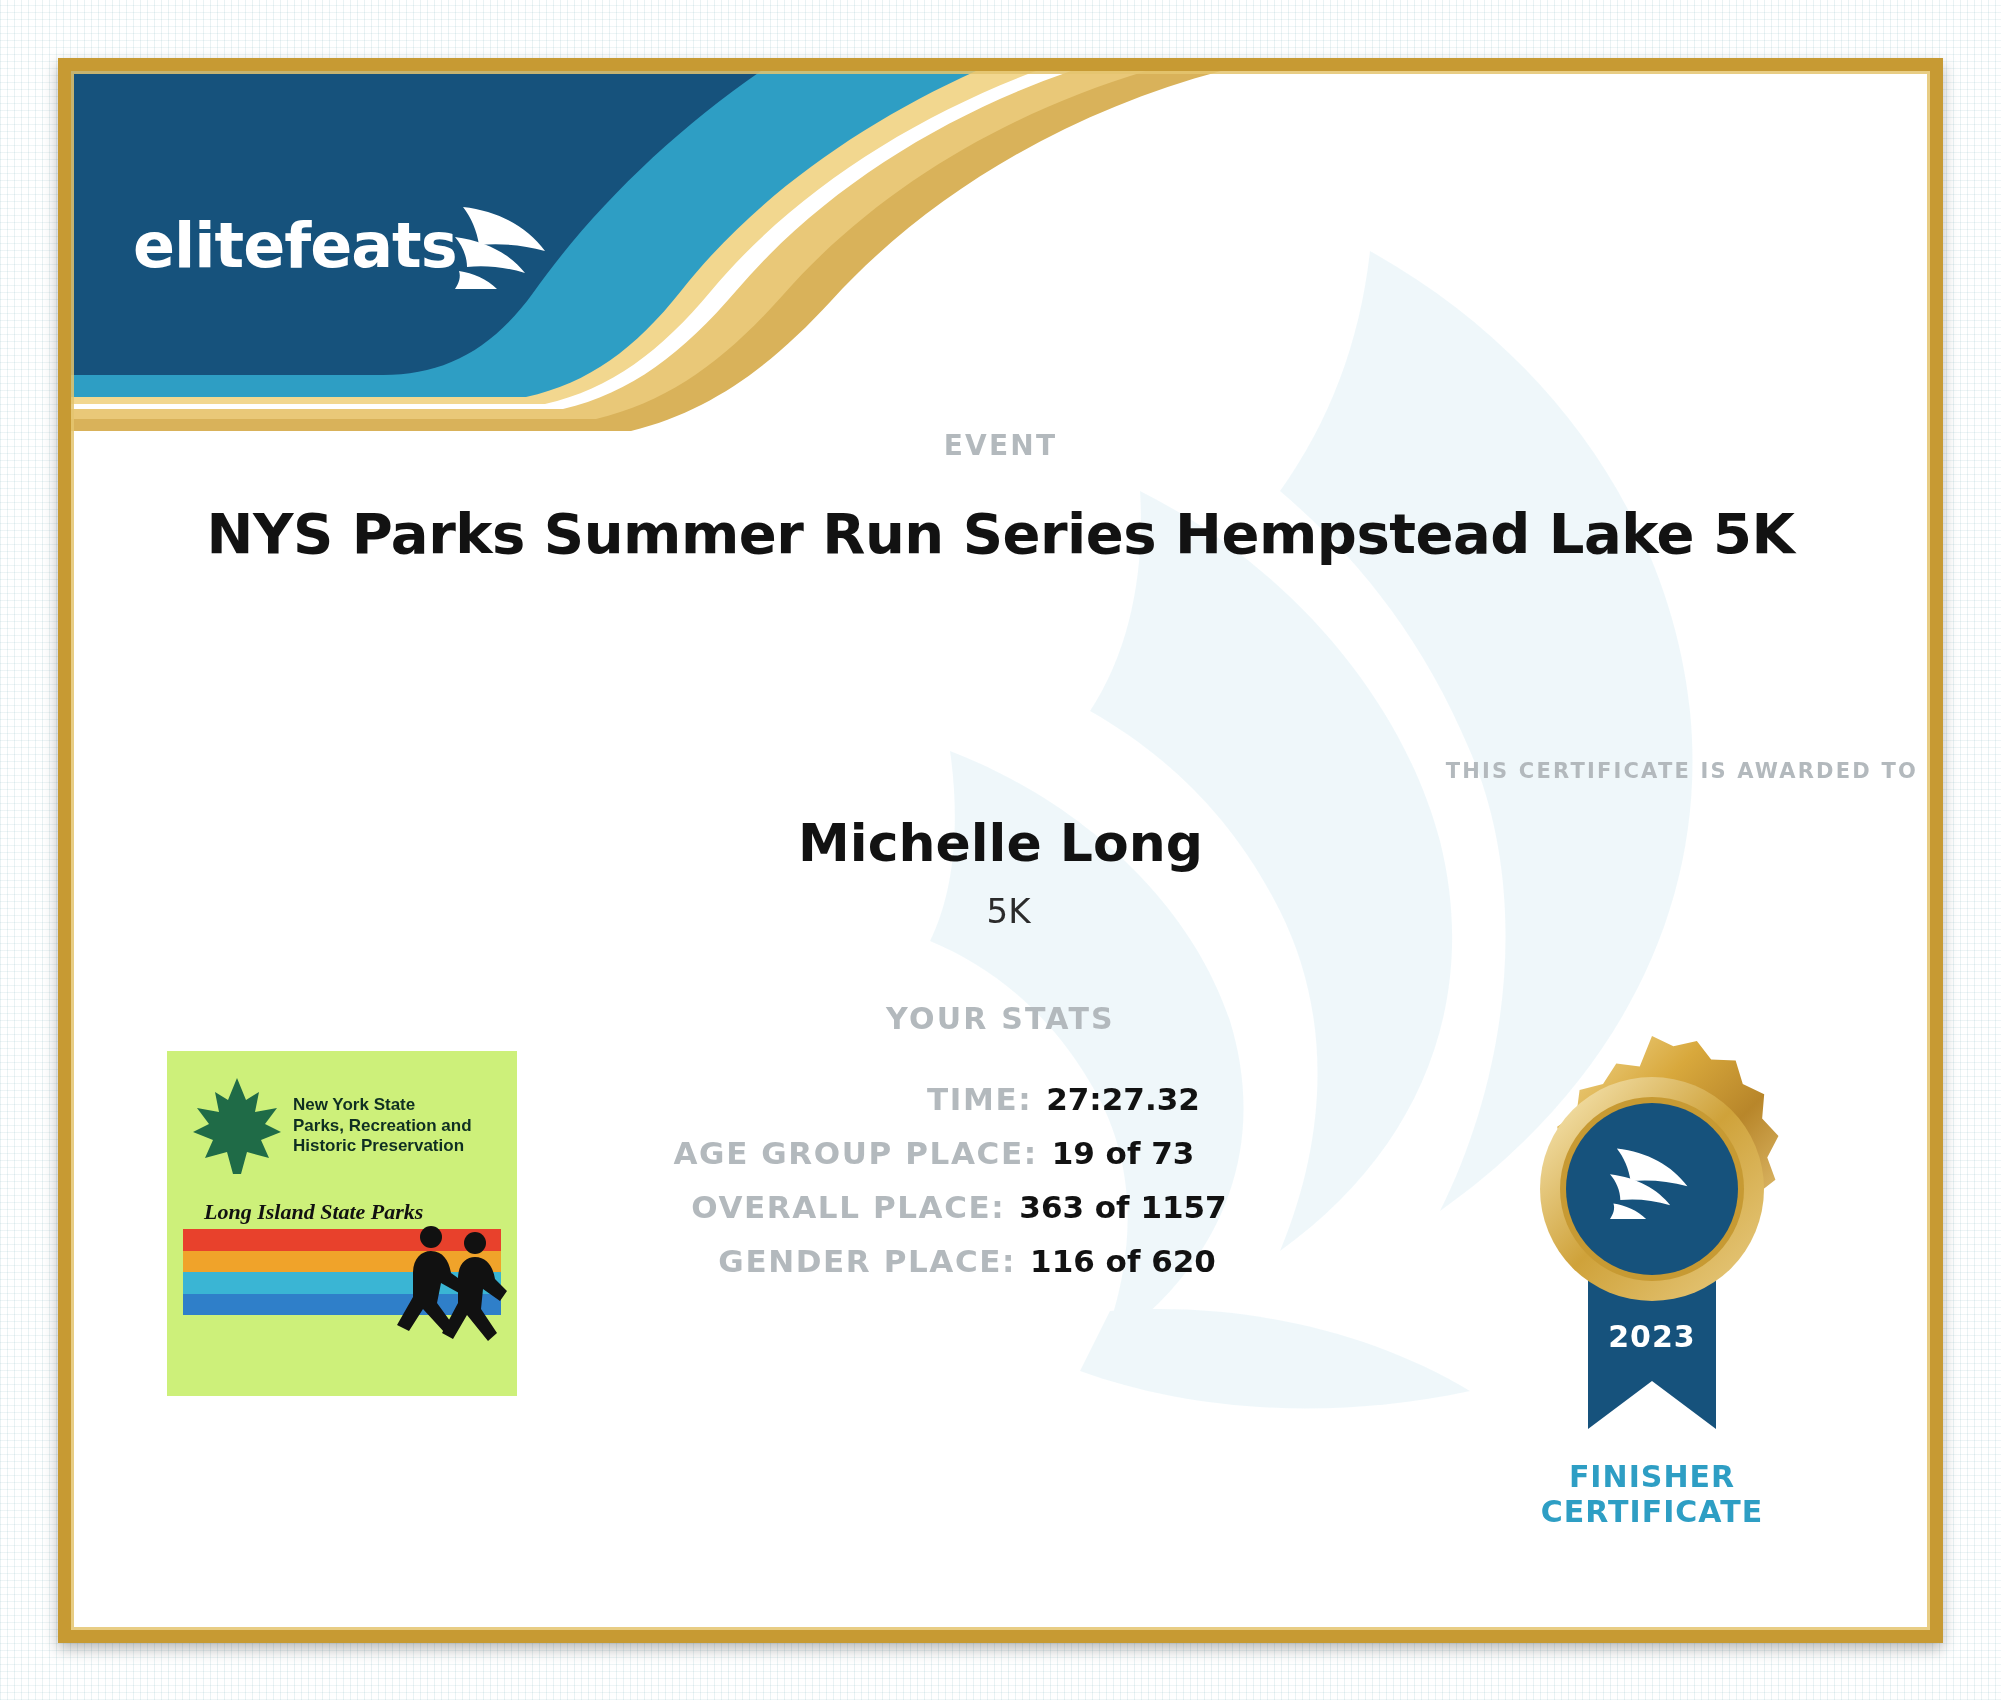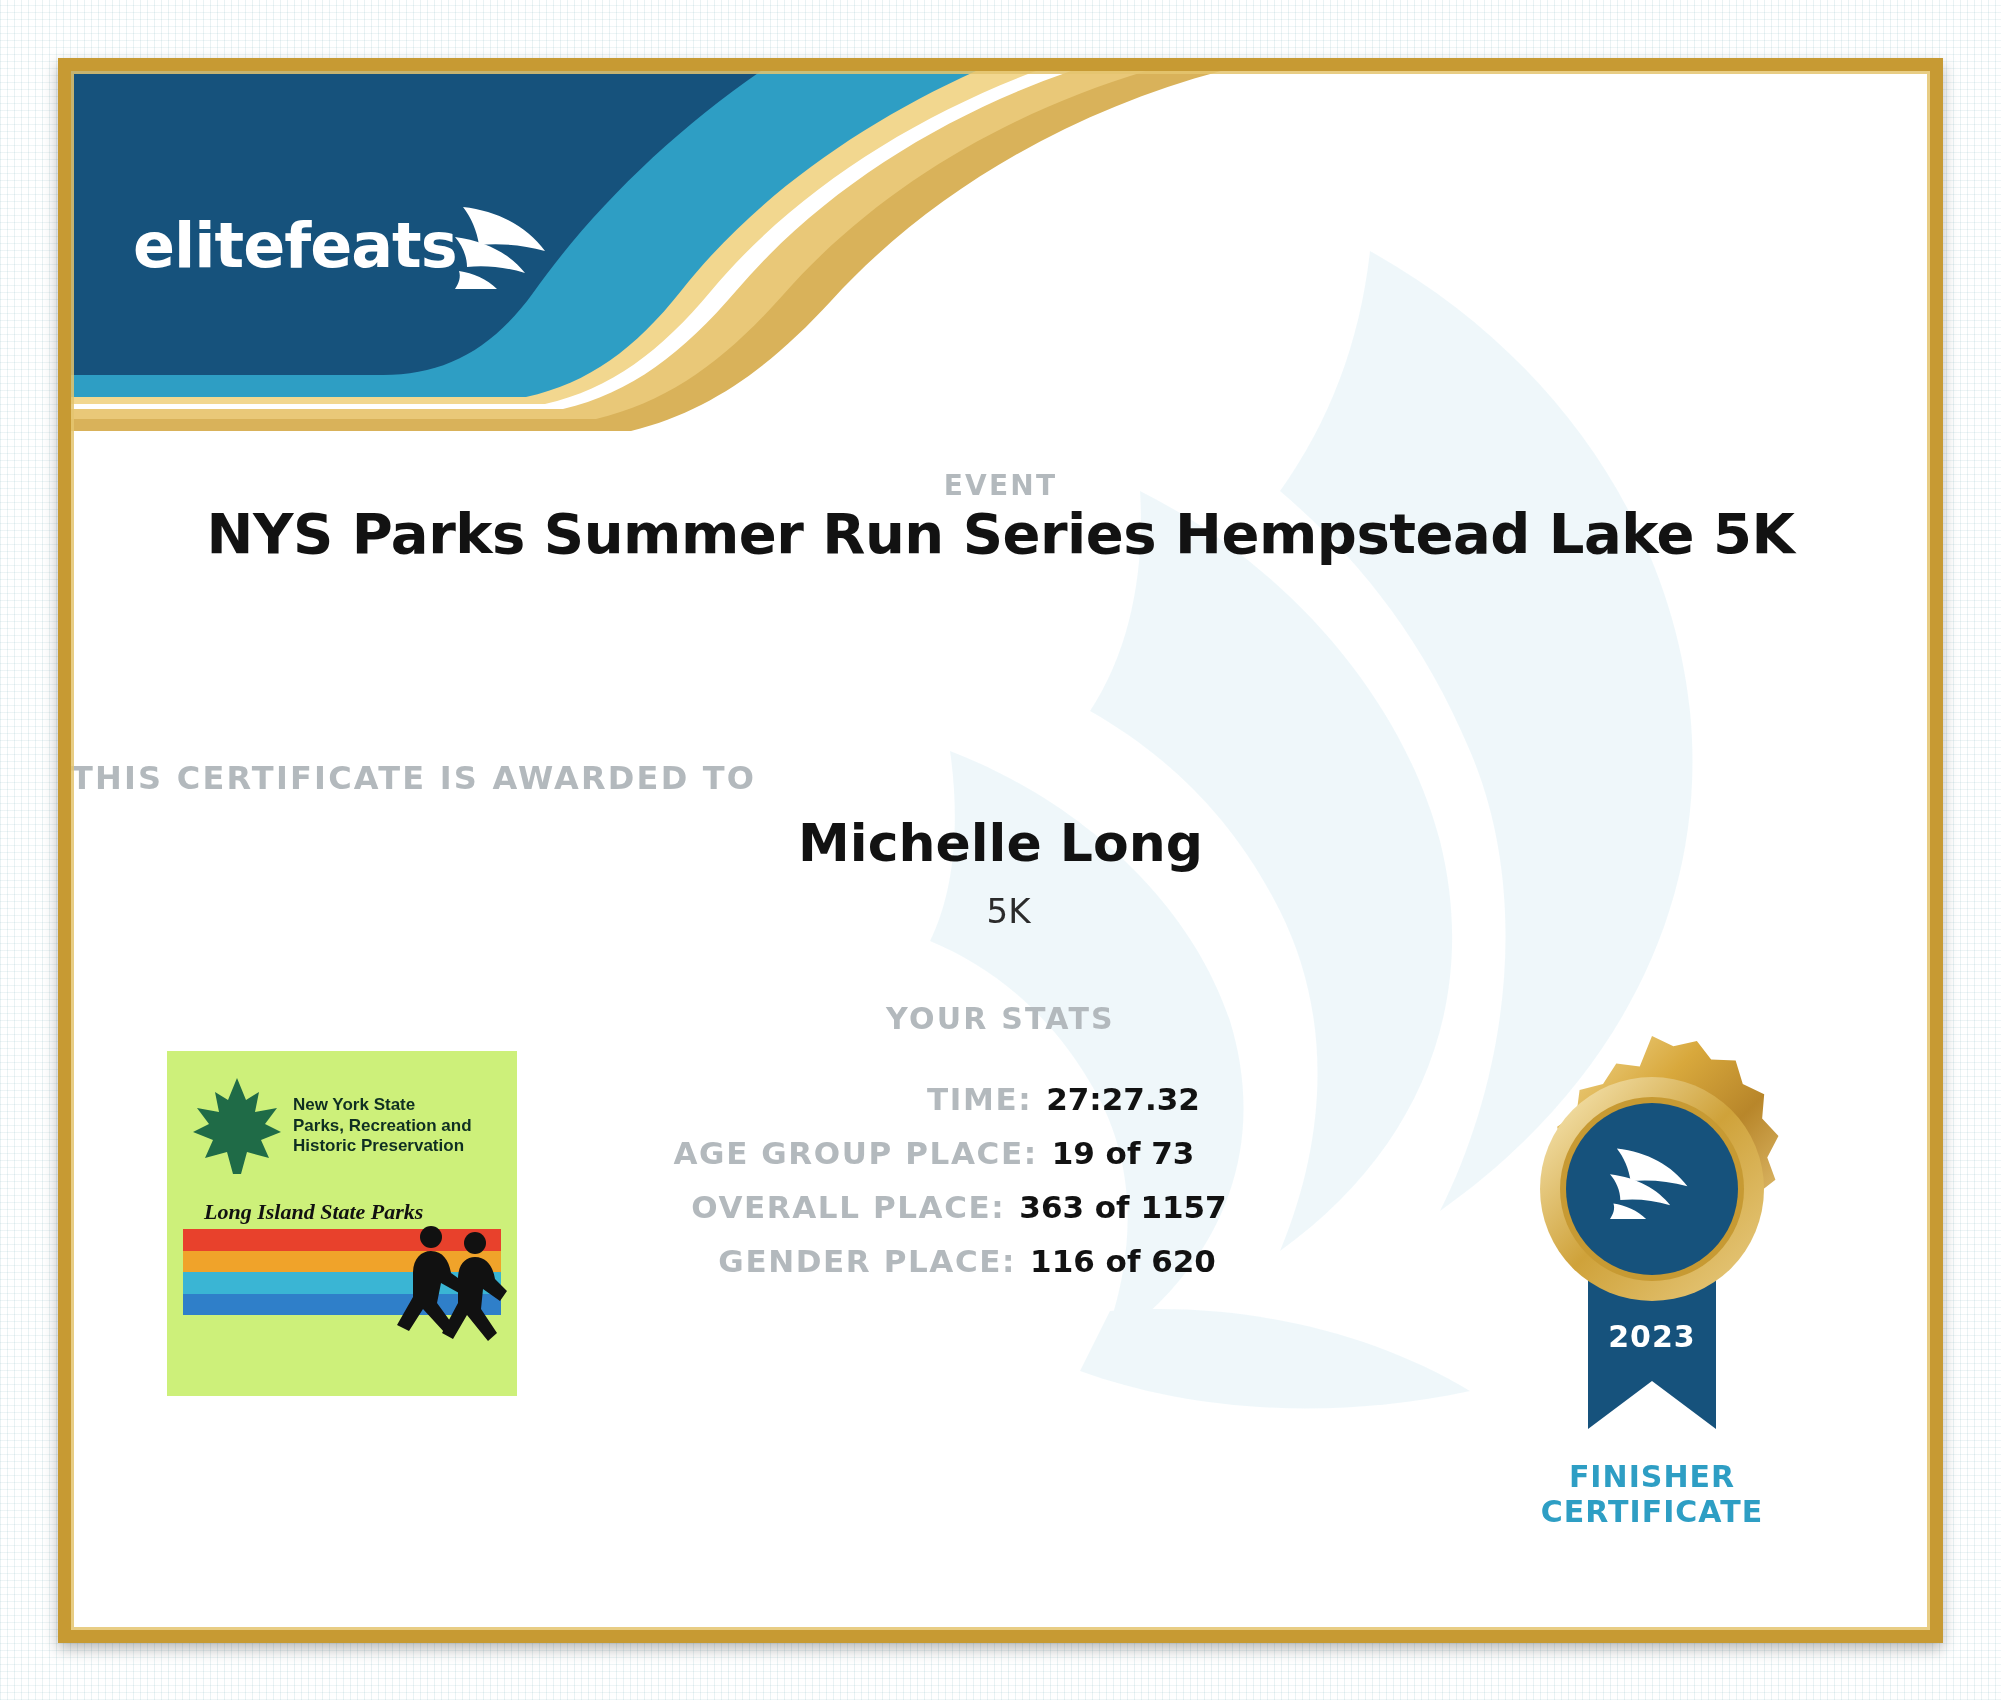--- a/index.html
+++ b/index.html
@@ -104,42 +104,42 @@
   .label-muted {
     color: #b3b9bd;
     letter-spacing: 2.2px;
     font-weight: bold;
     font-family: "DejaVu Sans", sans-serif;
   }
 
   .event-label {
     position: absolute;
     left: 0; right: 0;
-    top: 398px;
+    top: 358px;
     font-size: 28px;
     text-align: center;
   }
   .event-name {
     position: absolute;
     left: 120px; right: 120px;
     top: 430px;
     text-align: center;
     font-size: 56px;
     font-weight: bold;
     color: #121212;
     letter-spacing: -0.5px;
     font-family: "DejaVu Sans", sans-serif;
   }
 
   .awarded-label {
     position: absolute;
     left: 0; right: 12px;
     top: 688px;
-    font-size: 32px;
-    text-align: left;
+    font-size: 21px;
+    text-align: right;
   }
   .recipient {
     position: absolute;
     left: 0; right: 0;
     top: 742px;
     text-align: center;
     font-size: 52px;
     font-weight: bold;
     color: #121212;
     font-family: "DejaVu Sans", sans-serif;

